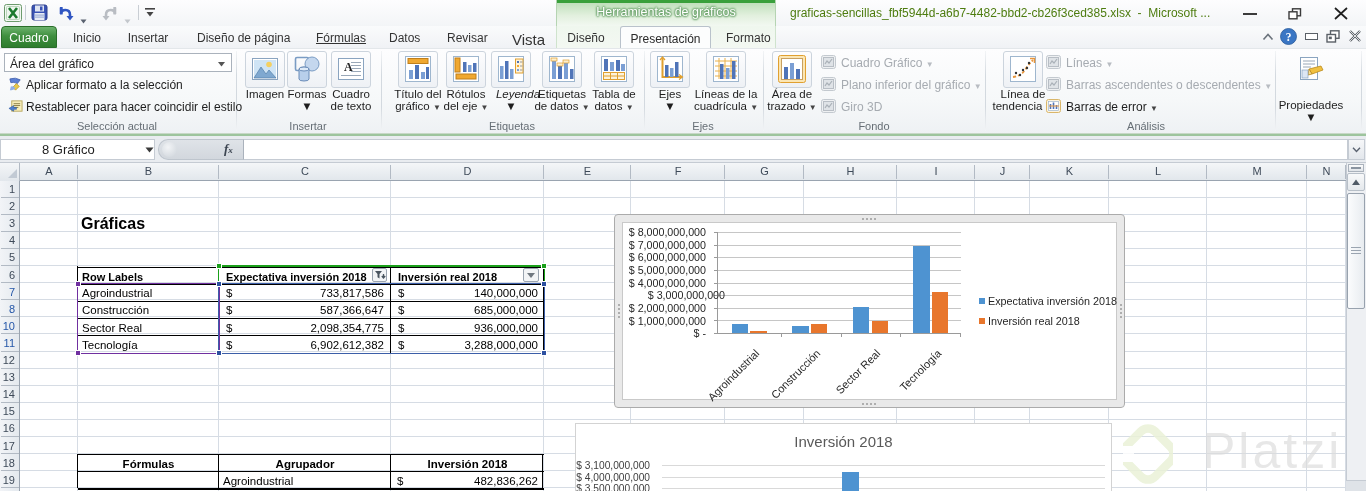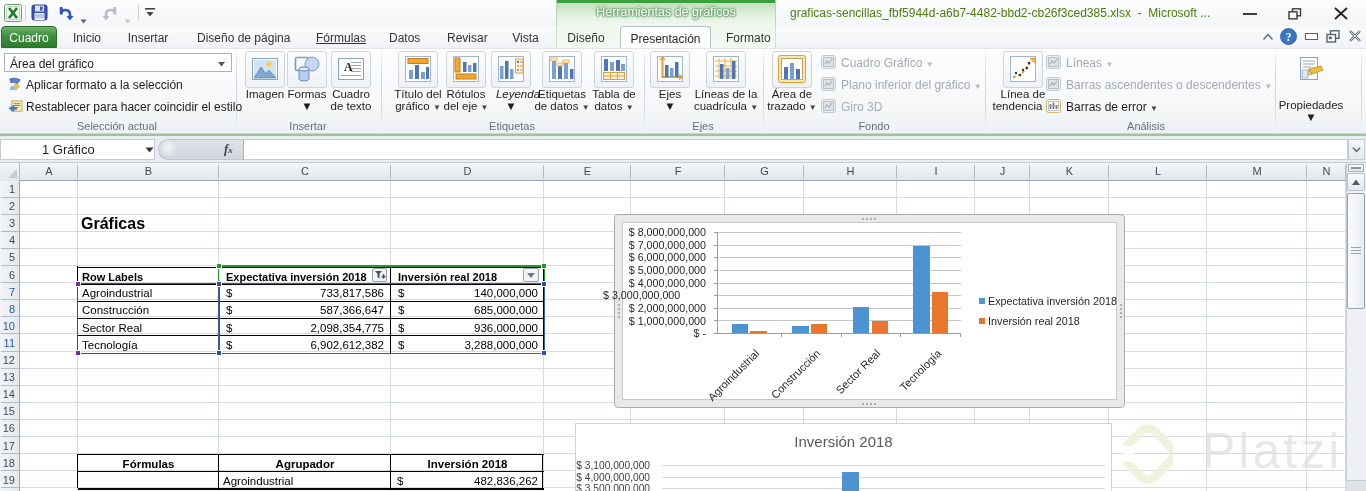--- a/index.html
+++ b/index.html
@@ -67,21 +67,21 @@
 <div class="abs" style="left:556px;top:26px;width:220px;height:22px;background:linear-gradient(#eff7ee,#f3f8f2);border-left:1px solid #cfe3cd;border-right:1px solid #cfe3cd;"></div>
 <div class="abs" style="left:1px;top:26px;width:56px;height:22px;background:linear-gradient(#6cb26c,#3f8f3f 45%,#2e7d2e);border-radius:4px 4px 0 0;border:1px solid #2a6e2a;">
 <div class="abs" style="left:0;top:4px;width:100%;text-align:center;color:#fff;font-size:12px;">Cuadro</div>
     </div>
 <div class="abs" style="left:72px;top:31px;width:30px;font-size:12px;color:#333;text-align:center;white-space:nowrap;">Inicio</div>
 <div class="abs" style="left:127px;top:31px;width:42px;font-size:12px;color:#333;text-align:center;white-space:nowrap;">Insertar</div>
 <div class="abs" style="left:197px;top:31px;width:90px;font-size:12px;color:#333;text-align:center;white-space:nowrap;">Diseño de página</div>
 <div class="abs" style="left:316px;top:31px;width:47px;font-size:12px;color:#333;text-align:right;white-space:nowrap;text-decoration:underline;">Fórmulas</div>
 <div class="abs" style="left:389px;top:31px;width:31px;font-size:12px;color:#333;text-align:center;white-space:nowrap;">Datos</div>
 <div class="abs" style="left:447px;top:31px;width:39px;font-size:12px;color:#333;text-align:center;white-space:nowrap;">Revisar</div>
-<div class="abs" style="left:512px;top:31px;width:27px;font-size:12px;color:#333;text-align:center;white-space:nowrap;">Vista</div>
+<div class="abs" style="left:512px;top:31px;width:27px;font-size:15px;color:#333;text-align:center;white-space:nowrap;">Vista</div>
 <div class="abs" style="left:567px;top:31px;width:38px;font-size:12px;color:#333;text-align:center;">Diseño</div>
 <div class="abs" style="left:620px;top:26px;width:91px;height:23px;background:#fcfdfd;border:1px solid #b9c2cb;border-bottom:none;border-radius:3px 3px 0 0;">
 <div class="abs" style="left:0;top:5px;width:100%;text-align:center;font-size:12px;color:#2a2a2a;">Presentación</div>
     </div>
 <div class="abs" style="left:726px;top:31px;width:44px;font-size:12px;color:#333;text-align:center;">Formato</div>
 <svg class="abs" style="left:1262px;top:33px;" width="12" height="8" viewBox="0 0 12 8">
       <path d="M1.5 6.5 L6 1.5 L10.5 6.5" fill="none" stroke="#6b737c" stroke-width="1.6"></path>
     </svg>
 <svg class="abs" style="left:1280px;top:28px;" width="17" height="17" viewBox="0 0 17 17">
 <circle cx="8.5" cy="8.5" r="8" fill="#3a76c4"></circle>
@@ -309,21 +309,21 @@
         <rect x="5.5" y="4.5" width="17" height="22" fill="#fff" stroke="#8aa4c0"></rect>
         <path d="M8 8 L20 8 M8 11 L20 11 M8 14 L16 14" stroke="#9aa8b8" stroke-width="1.2"></path>
         <path d="M14 16 L26 13 L28 17 L17 21 Z" fill="#f0c040" stroke="#bb8a1a" stroke-width="0.8"></path>
         <path d="M14 16 L17 21 L13 22 Z" fill="#f7dc90" stroke="#bb8a1a" stroke-width="0.8"></path>
         <rect x="7" y="17" width="6" height="8" fill="#dce6f4" stroke="#8aa4c0" stroke-width="0.7"></rect>
       </svg></div>
 <div class="btxt" style="left:1266px;top:100px;width:90px;">Propiedades</div>
 <div class="btxt" style="left:1266px;top:112px;width:90px;">▼</div>
 <div class="abs" style="left:0;top:136px;width:1366px;height:27px;background:#e9ecf0;border-bottom:1px solid #c5cbd3;"></div>
 <div class="abs" style="left:0;top:139px;width:155px;height:21px;background:#fff;border:1px solid #c5cbd3;"></div>
-<div class="abs" style="left:42px;top:142px;font-size:13px;color:#1e1e1e;">1 Gráfico</div>
+<div class="abs" style="left:42px;top:142px;font-size:13px;color:#1e1e1e;">8 Gráfico</div>
 <svg class="abs" style="left:145px;top:147px;" width="9" height="6" viewBox="0 0 9 6">
       <path d="M0.5 0.5 L8.5 0.5 L4.5 5.5 Z" fill="#3a3a3a"></path>
     </svg>
 <div class="abs" style="left:158px;top:139px;width:85px;height:21px;background:linear-gradient(#dfe3e8,#d2d7dd);border:1px solid #bec5cd;border-radius:10px 0 0 10px;border-right:none;"></div>
 <div class="abs" style="left:162px;top:142px;width:15px;height:15px;border-radius:50%;background:radial-gradient(circle at 40% 35%,#f2f4f6,#cdd3da);"></div>
 <div class="abs" style="left:224px;top:141px;font-size:13px;color:#3b4450;font-style:italic;font-family:'Liberation Serif',serif;font-weight:bold;">f<span style="font-size:9px;">x</span></div>
 <div class="abs" style="left:243px;top:139px;width:1105px;height:21px;background:#fff;border:1px solid #c5cbd3;border-left:1px solid #aab2bc;"></div>
 <div class="abs" style="left:1348px;top:139px;width:17px;height:21px;background:linear-gradient(#f6f7f9,#e3e7ec);border:1px solid #c5cbd3;"></div>
 <svg class="abs" style="left:1352px;top:147px;" width="9" height="6" viewBox="0 0 9 6">
       <path d="M1 0.8 L4.5 4.5 L8 0.8" fill="none" stroke="#5a6270" stroke-width="1.4"></path>
@@ -553,21 +553,21 @@
 <div class="abs" style="left:713.5px;top:232.0px;width:4px;height:1px;background:#9a9a9a;"></div>
 <div class="abs" style="left:780.8px;top:333.0px;width:1px;height:4px;background:#9a9a9a;"></div>
 <div class="abs" style="left:840.6px;top:333.0px;width:1px;height:4px;background:#9a9a9a;"></div>
 <div class="abs" style="left:900.3px;top:333.0px;width:1px;height:4px;background:#9a9a9a;"></div>
 <div class="abs" style="left:960.2px;top:333.0px;width:1px;height:4px;background:#9a9a9a;"></div>
 <div class="abs" style="left:601.0px;top:226.2px;width:105px;text-align:right;font-size:10.7px;color:#262626;white-space:nowrap;">$ 8,000,000,000</div>
 <div class="abs" style="left:601.0px;top:238.8px;width:105px;text-align:right;font-size:10.7px;color:#262626;white-space:nowrap;">$ 7,000,000,000</div>
 <div class="abs" style="left:601.0px;top:251.4px;width:105px;text-align:right;font-size:10.7px;color:#262626;white-space:nowrap;">$ 6,000,000,000</div>
 <div class="abs" style="left:601.0px;top:264.1px;width:105px;text-align:right;font-size:10.7px;color:#262626;white-space:nowrap;">$ 5,000,000,000</div>
 <div class="abs" style="left:601.0px;top:276.7px;width:105px;text-align:right;font-size:10.7px;color:#262626;white-space:nowrap;">$ 4,000,000,000</div>
-<div class="abs" style="left:603px;top:289.3px;width:105px;text-align:left;font-size:10.7px;color:#262626;white-space:nowrap;">$ 3,000,000,000</div>
+<div class="abs" style="left:620px;top:289.3px;width:105px;text-align:right;font-size:10.7px;color:#262626;white-space:nowrap;">$ 3,000,000,000</div>
 <div class="abs" style="left:601.0px;top:301.9px;width:105px;text-align:right;font-size:10.7px;color:#262626;white-space:nowrap;">$ 2,000,000,000</div>
 <div class="abs" style="left:601.0px;top:314.6px;width:105px;text-align:right;font-size:10.7px;color:#262626;white-space:nowrap;">$ 1,000,000,000</div>
 <div class="abs" style="left:601.0px;top:327.2px;width:105px;text-align:right;font-size:10.7px;color:#262626;white-space:nowrap;">$ -</div>
 <div class="abs" style="left:731.6px;top:323.7px;width:16.4px;height:9.3px;background:#4e93d1;"></div>
 <div class="abs" style="left:750.4px;top:331.2px;width:16.4px;height:1.8px;background:#e8762c;"></div>
 <div class="abs" style="left:792.3px;top:325.6px;width:16.4px;height:7.4px;background:#4e93d1;"></div>
 <div class="abs" style="left:811.1px;top:324.4px;width:16.4px;height:8.6px;background:#e8762c;"></div>
 <div class="abs" style="left:852.7px;top:306.5px;width:16.4px;height:26.5px;background:#4e93d1;"></div>
 <div class="abs" style="left:871.5px;top:321.2px;width:16.4px;height:11.8px;background:#e8762c;"></div>
 <div class="abs" style="left:913.2px;top:245.9px;width:16.4px;height:87.1px;background:#4e93d1;"></div>

